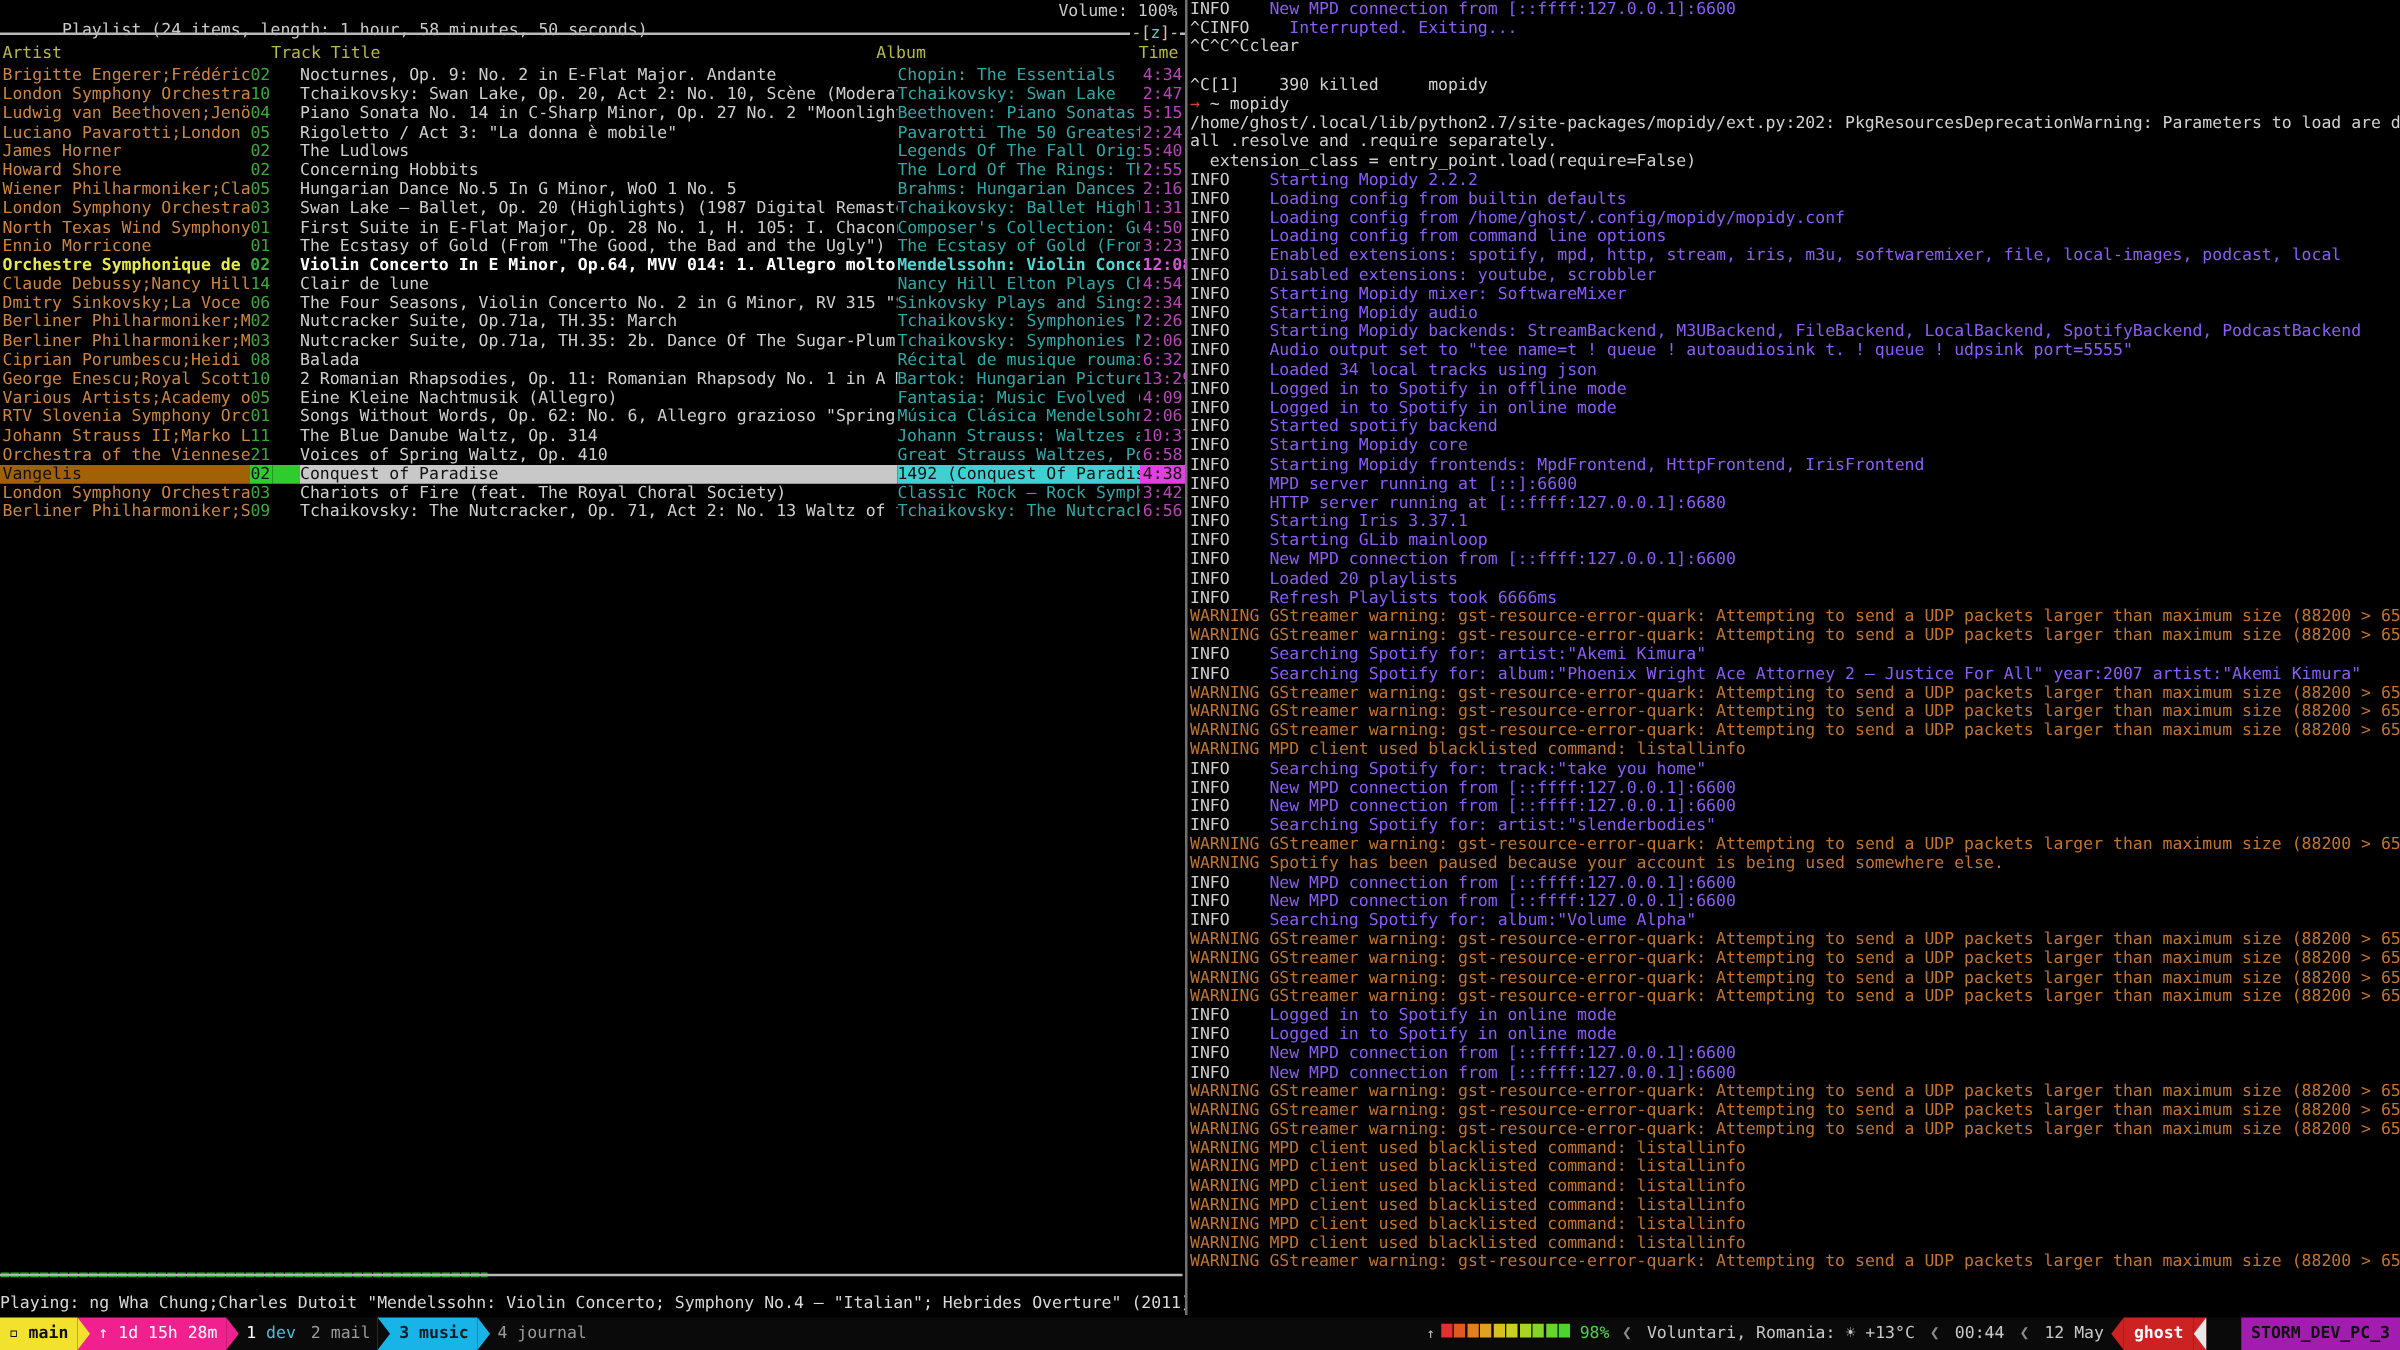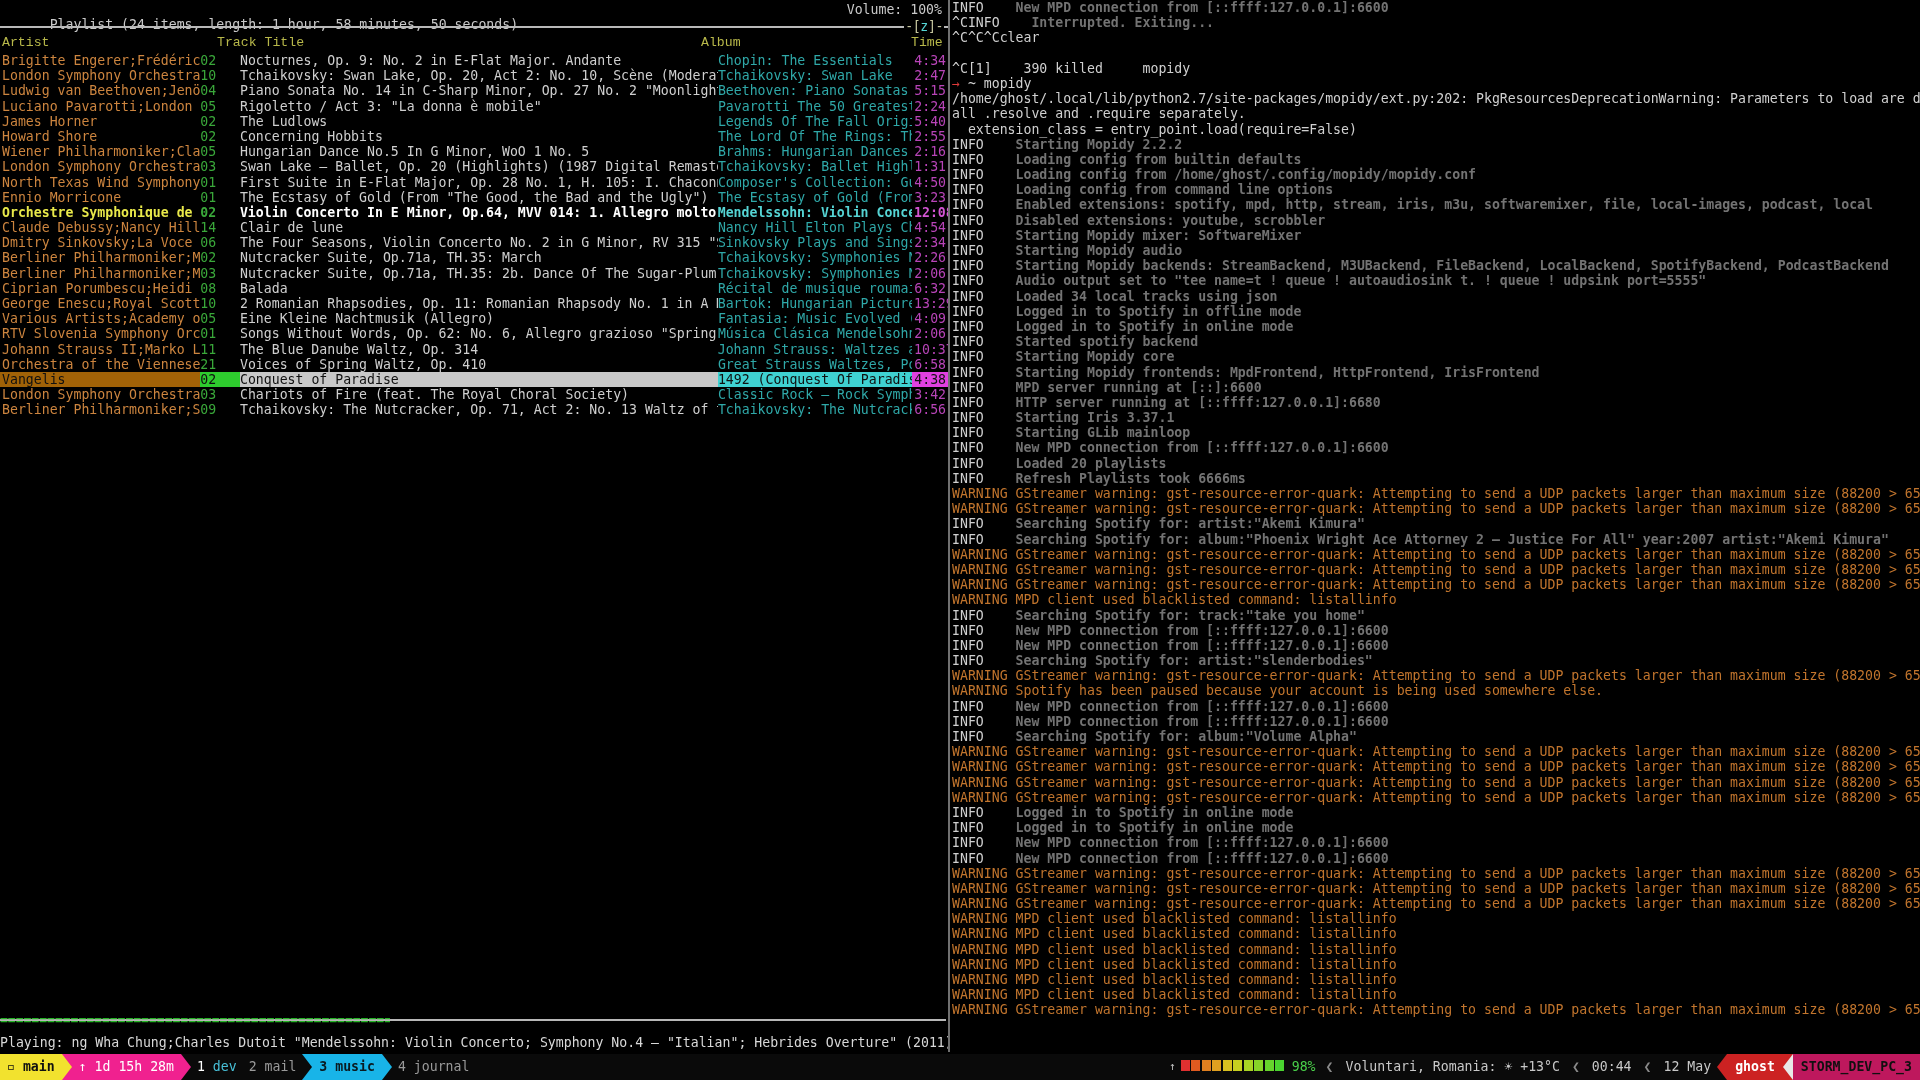--- a/index.html
+++ b/index.html
@@ -37,21 +37,20 @@
   }
   .rule-z {
     position: absolute; right: 4px; top: 1px;
     color: #c7c7a0; background: #000; padding: 0 1px;
     letter-spacing: -0.4px;
   }
   .rule-z .zk { color: #55d4d4; }
   .col-headers {
     display: flex; color: #b8b84a; padding-left: 2px; height: 17px;
     white-space: pre;
-    font-family: Liberation Mono, monospace;
   }
   .ch-artist { width: 215px; }
   .ch-track  { width: 484px; }
   .ch-album  { width: 210px; }
   .ch-time   { width: 36px; }
 
   .tracklist { margin-top: 1px; }
   .trow {
     display: flex; white-space: pre; height: 15.2px; line-height: 15.2px;
   }
@@ -104,21 +103,21 @@
   
   .right-pane {
     position: absolute; left: 952px; top: 0;
     width: 968px; height: 1052px;
     overflow: hidden;
   }
   .logline { white-space: pre; height: 15.2px; line-height: 15.2px; }
   .lvl { display: inline; }
   .lvl-INFO { color: #d0d0d0; }
   .lvl-WARNING { color: #c2752d; }
-  .msg-info { color: #737373; font-weight: bold; }
+  .msg-info { color: #8b5cf6; }
   .msg-warn { color: #c2752d; }
   .plain { color: #d0d0d0; }
   .prompt-arrow { color: #e03a3a; }
 
   
   .statusbar {
     position: absolute; left: 0; bottom: 0; width: 1920px; height: 26px;
     background: #0a0a0a; display: flex; align-items: stretch;
     font-size: 13.2px; line-height: 26px; white-space: pre;
   }
@@ -150,21 +149,21 @@
   .a-black-red {
     width: 0; height: 0; border-top: 13px solid transparent;
     border-bottom: 13px solid transparent; border-right: 10px solid #cc2222;
   }
   .seg-user { background: #cc2222; color: #ffffff; font-weight: bold; padding: 0 8px; display:flex; align-items:center;}
   .a-red-white {
     width: 0; height: 0; border-top: 13px solid transparent;
     border-bottom: 13px solid transparent; border-right: 10px solid #e8e8e8;
     background: #cc2222;
   }
-  .seg-host { background: #be185d; color: #101010; font-weight: bold; padding: 0 8px; display:flex; align-items:center;}
+  .seg-host { background: #a21caf; color: #101010; font-weight: bold; padding: 0 8px; display:flex; align-items:center;margin-left:28px;}
 </style>
 </head>
 <body>
 
 <div class="screen">
 
   <div class="left-pane">
 
     <div class="pl-header">
       <span>Playlist (24 items, length: 1 hour, 58 minutes, 50 seconds)</span>

